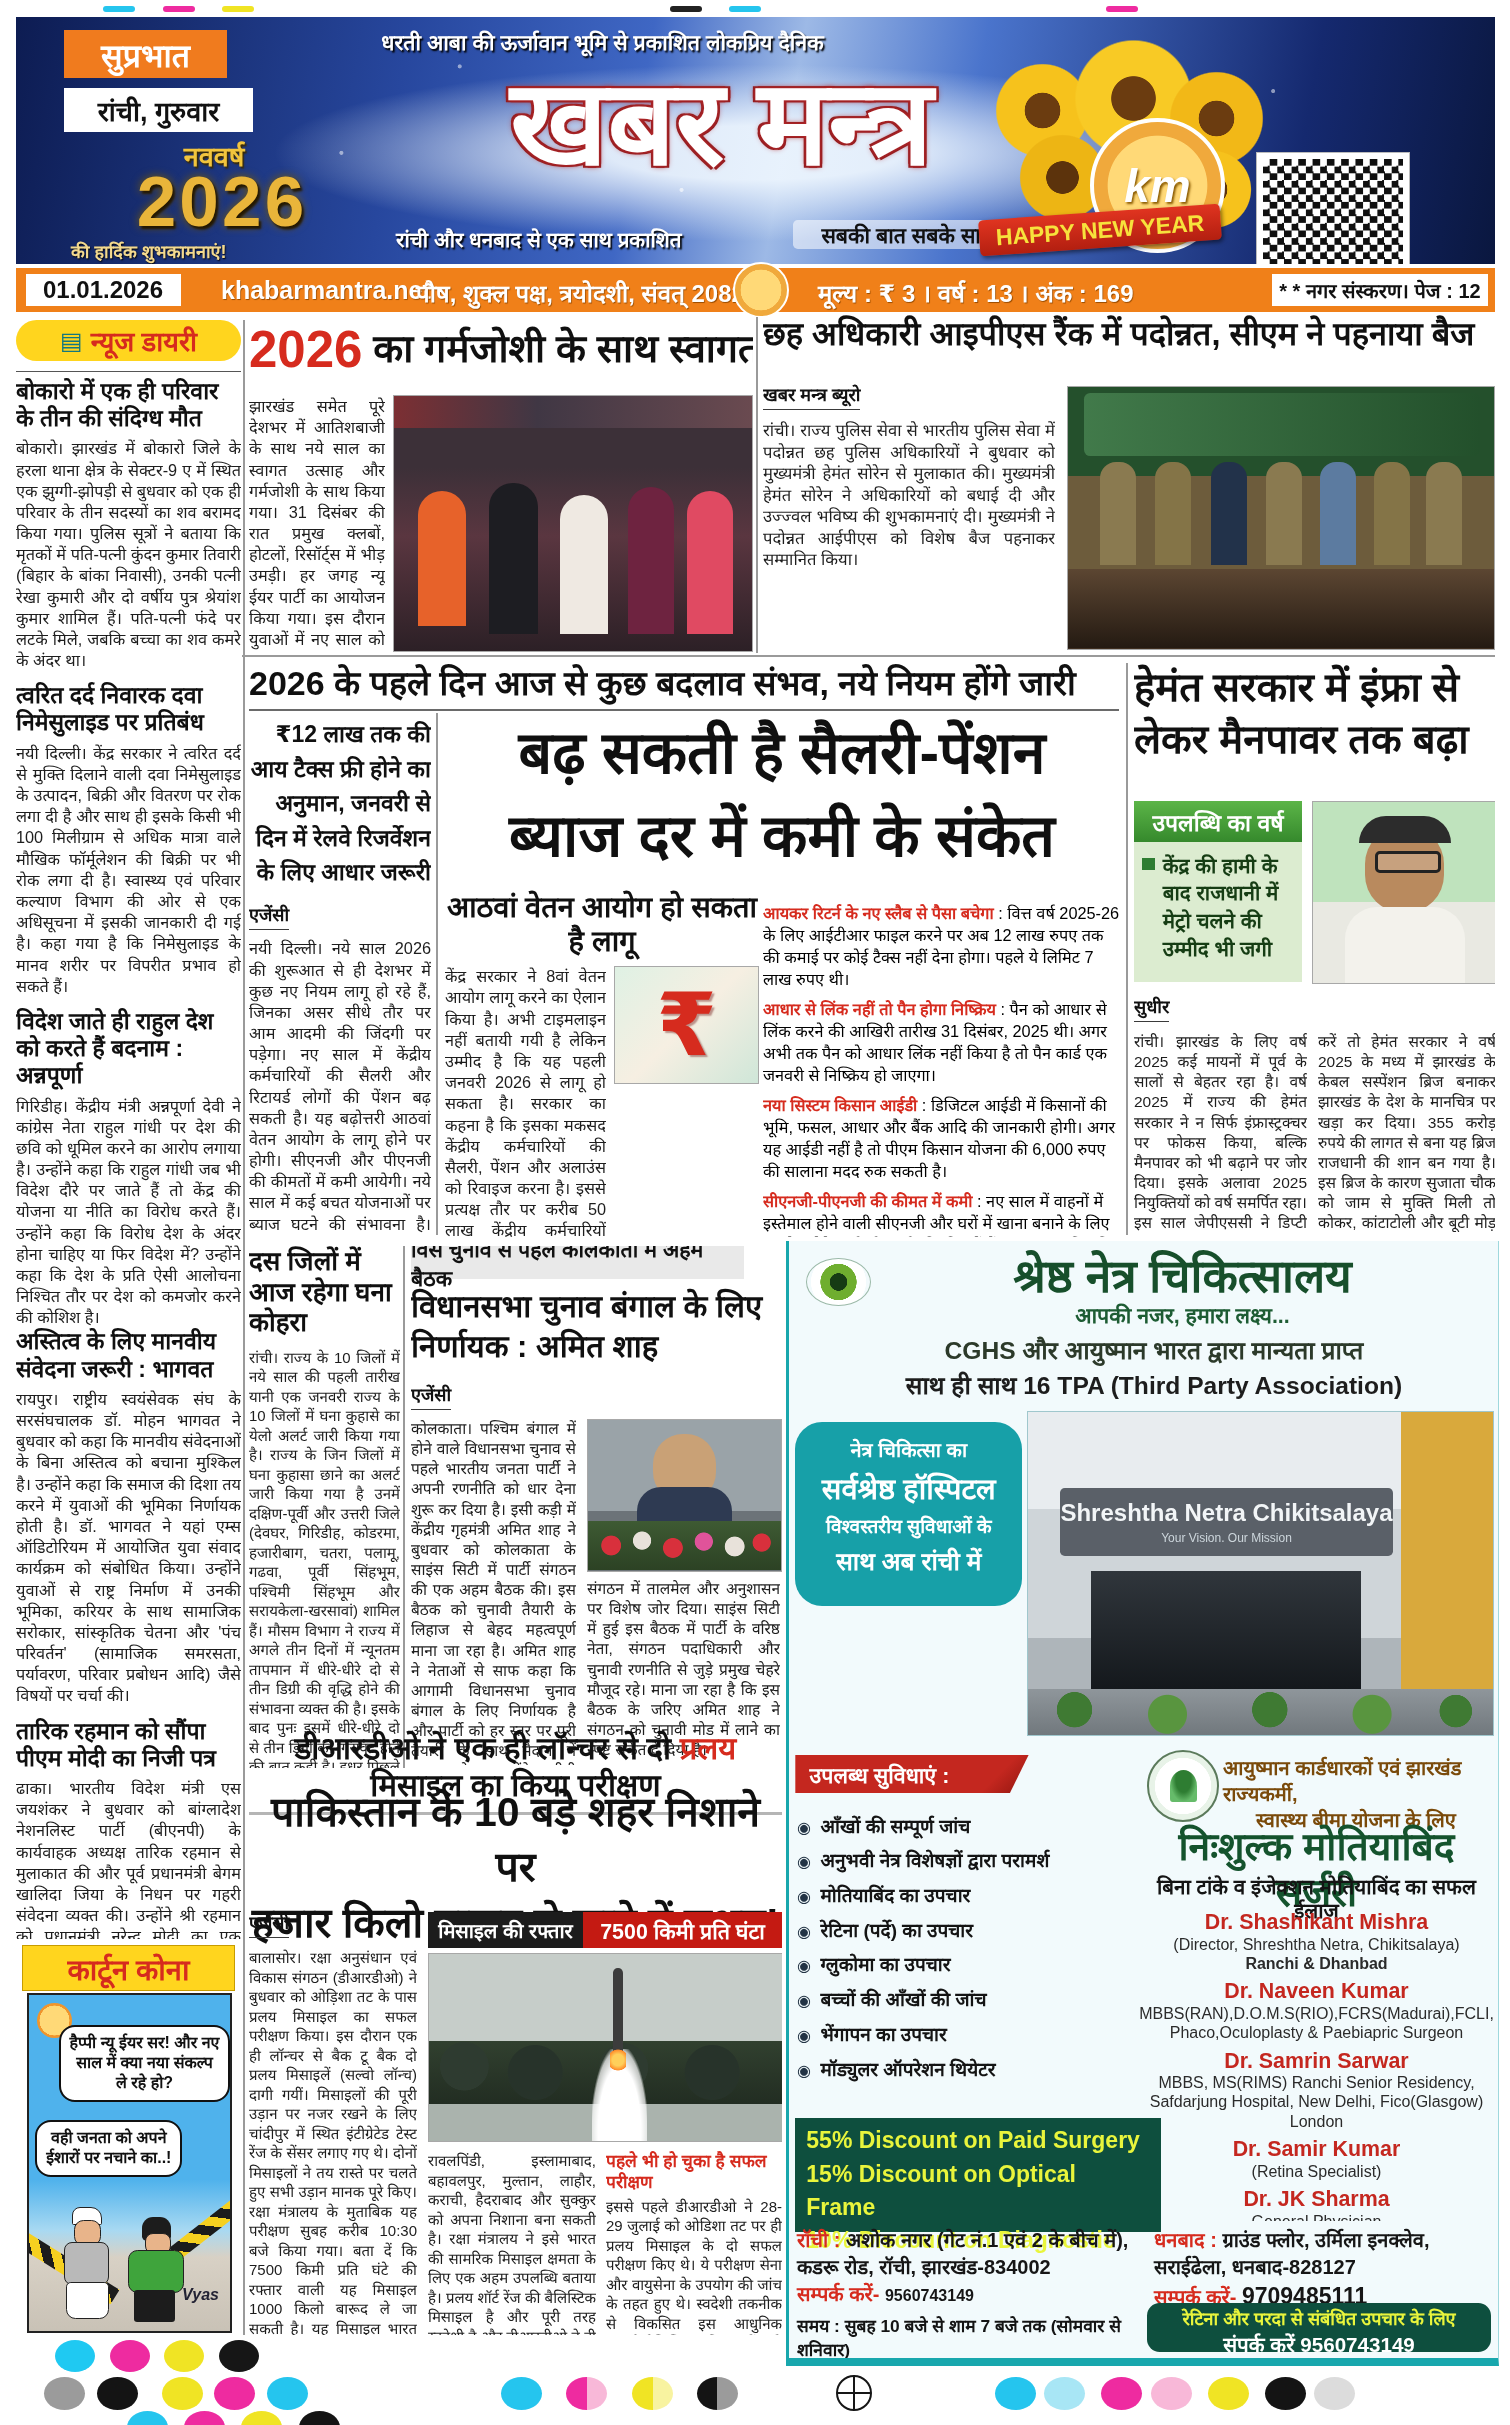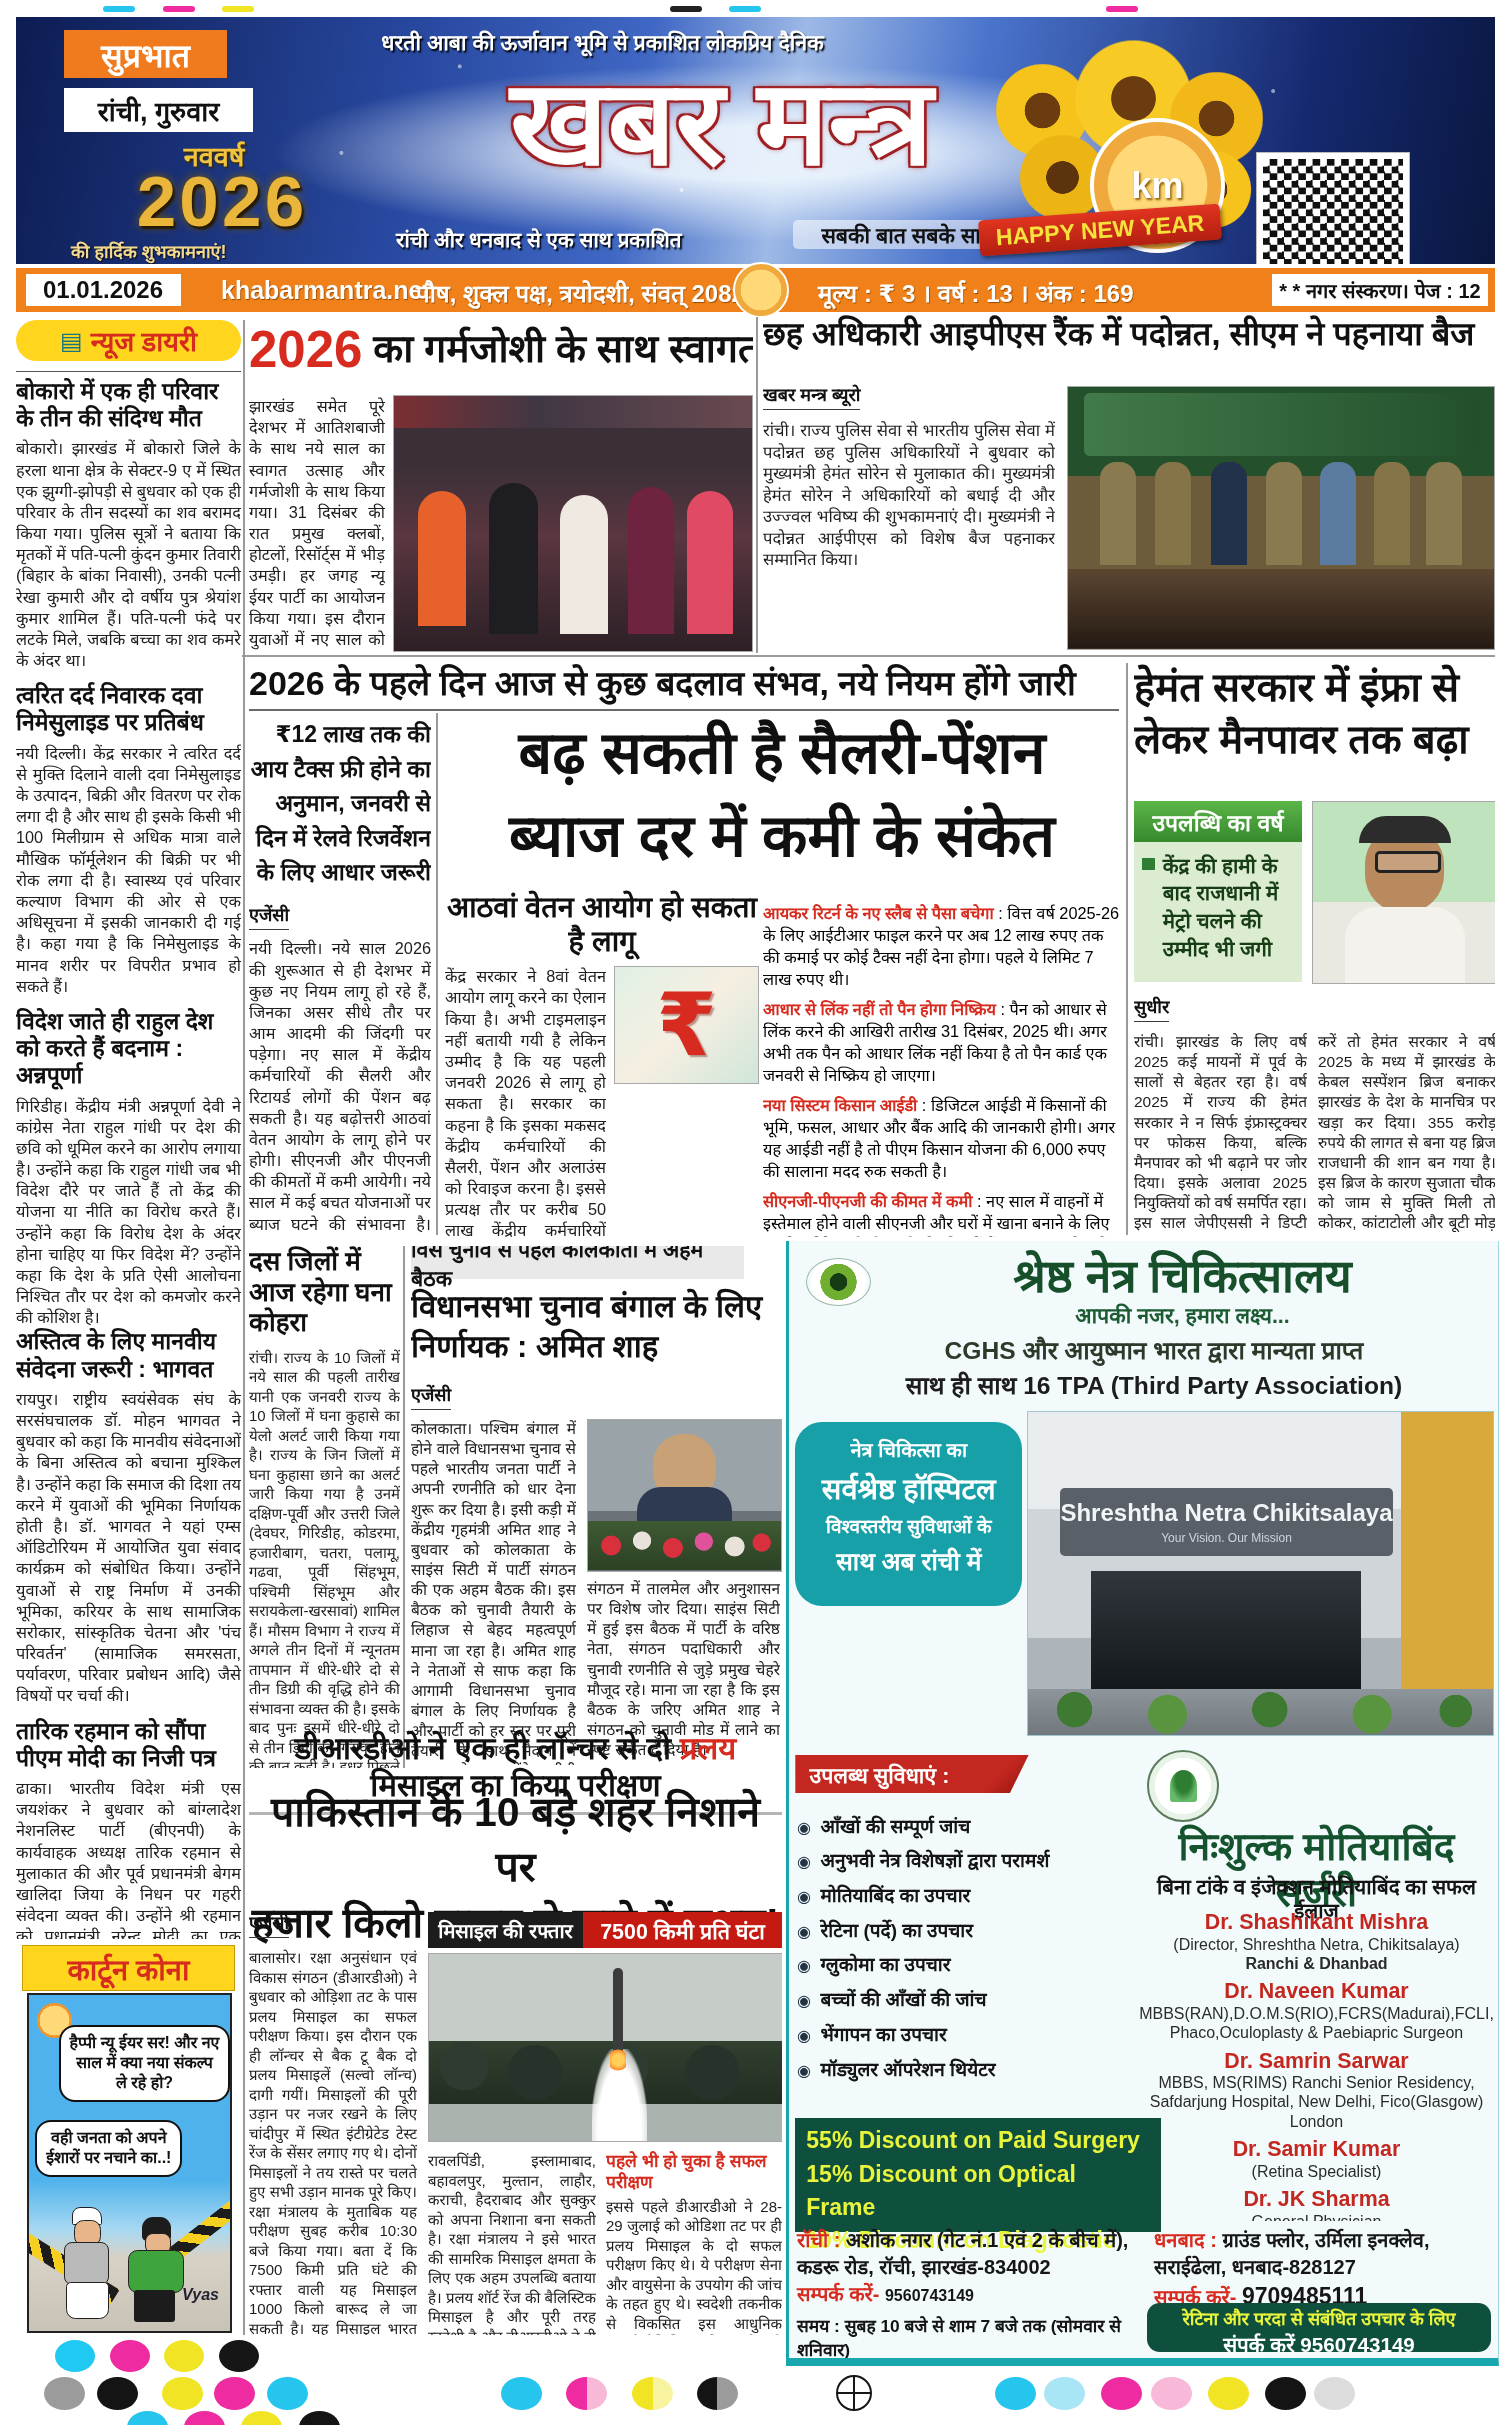--- a/index.html
+++ b/index.html
@@ -64,21 +64,21 @@
     <div class="abs" style="left:777px;top:203px;width:230px;color:#111;font-weight:bold;font-size:21.4px;background:rgba(255,255,255,.55);border-radius:4.8px;text-align:center">सबकी बात सबके साथ</div>
 
     <div class="abs" style="left:971px;top:22px;width:277px;height:206px">
       <div class="abs" style="left:8px;top:24px;width:95px;height:95px;border-radius:50%;background:radial-gradient(circle,#6b3c10 0 26%,#f6c21c 27% 68%,rgba(246,194,28,0) 70%)"></div>
       <div class="abs" style="left:87px;top:0;width:119px;height:119px;border-radius:50%;background:radial-gradient(circle,#6b3c10 0 26%,#f8ca25 27% 68%,rgba(246,194,28,0) 70%)"></div>
       <div class="abs" style="left:182px;top:32px;width:95px;height:95px;border-radius:50%;background:radial-gradient(circle,#6b3c10 0 26%,#f2b817 27% 68%,rgba(246,194,28,0) 70%)"></div>
       <div class="abs" style="left:32px;top:95px;width:87px;height:87px;border-radius:50%;background:radial-gradient(circle,#5c330c 0 26%,#edb514 27% 68%,rgba(246,194,28,0) 70%)"></div>
       <div class="abs" style="left:186px;top:111px;width:79px;height:79px;border-radius:50%;background:radial-gradient(circle,#5c330c 0 26%,#f6c21c 27% 68%,rgba(246,194,28,0) 70%)"></div>
     </div>
     <div class="abs" style="left:1074px;top:101px;width:127px;height:127px;border-radius:50%;background:radial-gradient(circle,#ffd977 0 55%,#f0a93c 56% 75%,#fff 76%);border:4.8px solid #fff;display:flex;align-items:center;justify-content:center">
-      <span style="color:#fff;font-weight:bold;font-size:36px;text-shadow:1.6px 1.6px 2.4px #8a5a00">km</span>
+      <span style="color:#fff;font-weight:bold;font-size:46px;font-style:italic;text-shadow:1.6px 1.6px 2.4px #8a5a00">km</span>
     </div>
     <div class="abs" style="left:963px;top:195px;width:242px;height:36px;background:linear-gradient(180deg,#e03420,#b31f10);color:#f7e23c;font-weight:bold;font-size:23px;display:flex;align-items:center;justify-content:center;transform:rotate(-4deg);border-radius:4.8px;box-shadow:1.6px 2.4px 4px rgba(0,0,0,.5)">HAPPY NEW YEAR</div>
     <div class="abs qr" style="left:1241px;top:136px;width:140px;height:105px;border:6.3px solid #fff;outline:0.8px solid #bbb"></div>
   </div>
 
   <div class="abs" style="left:16px;top:268px;width:1479px;height:44px;background:#f08019">
     <div class="abs" style="left:9.5px;top:6.3px;width:155px;height:32px;background:#fff;color:#111;font-weight:bold;font-size:24px;display:flex;align-items:center;justify-content:center">01.01.2026</div>
     <div class="abs" style="left:205px;top:8px;color:#fff;font-weight:bold;font-size:25px;text-shadow:0.8px 0.8px 0.8px #9a4c00">khabarmantra.net</div>
     <div class="abs" style="left:400px;top:8px;color:#fff;font-weight:bold;font-size:24px;text-shadow:0.8px 0.8px 0.8px #9a4c00">पौष, शुक्ल पक्ष, त्रयोदशी, संवत् 2082</div>
     <div class="abs" style="left:717px;top:-6.3px;width:52px;height:52px;border-radius:50%;background:radial-gradient(circle,#ffd977 0 55%,#f0a93c 56% 80%,#fff 81%);border:2.4px solid #fff"></div>
@@ -343,20 +343,24 @@
 
     <div class="abs" style="left:6.3px;top:877px;width:344px;height:101px;background:#0e4f3e;padding:6.3px 11px">
       <div class="disc">55% Discount on Paid Surgery</div>
       <div class="disc">15% Discount on Optical Frame</div>
       <div class="disc">10% Discount on Diagnostic</div>
     </div>
 
     <div class="abs" style="left:358px;top:509px;width:68px;height:68px;border-radius:50%;background:radial-gradient(circle,#fff 0 58%,#e8f3e8 59%);border:2.4px solid #5b7a5b;display:flex;align-items:center;justify-content:center">
       <div style="width:27px;height:32px;background:radial-gradient(ellipse at 50% 30%,#2e7d32 0 40%,#66bb6a 70%);border-radius:50% 50% 10% 10%"></div>
     </div>
+    <div class="abs hl" style="left:434px;top:514px;width:266px;color:#7a4a0a;font-size:20px;line-height:1.3">
+      <div>आयुष्मान कार्डधारकों एवं झारखंड राज्यकर्मी,</div>
+      <div class="ctr">स्वास्थ्य बीमा योजना के लिए</div>
+    </div>
     <div class="abs hl ctr" style="left:349px;top:583px;width:357px;color:#14532d;font-size:39px">निःशुल्क मोतियाबिंद सर्जरी</div>
     <div class="abs hl ctr" style="left:349px;top:634px;width:357px;color:#141414;font-size:20.6px">बिना टांके व इंजेक्शन मोतियाबिंद का सफल ईलाज</div>
 
     <div class="abs ctr" style="left:349px;top:669px;width:357px;height:311px;overflow:hidden">
       <div class="adname">Dr. Shashikant Mishra</div>
       <div class="addet">(Director, Shreshtha Netra, Chikitsalaya)</div>
       <div class="addet" style="font-weight:bold">Ranchi &amp; Dhanbad</div>
       <div class="adname" style="margin-top:6.3px">Dr. Naveen Kumar</div>
       <div class="addet">MBBS(RAN),D.O.M.S(RIO),FCRS(Madurai),FCLI, Phaco,Oculoplasty &amp; Paebiapric Surgeon</div>
       <div class="adname" style="margin-top:6.3px">Dr. Samrin Sarwar</div>

